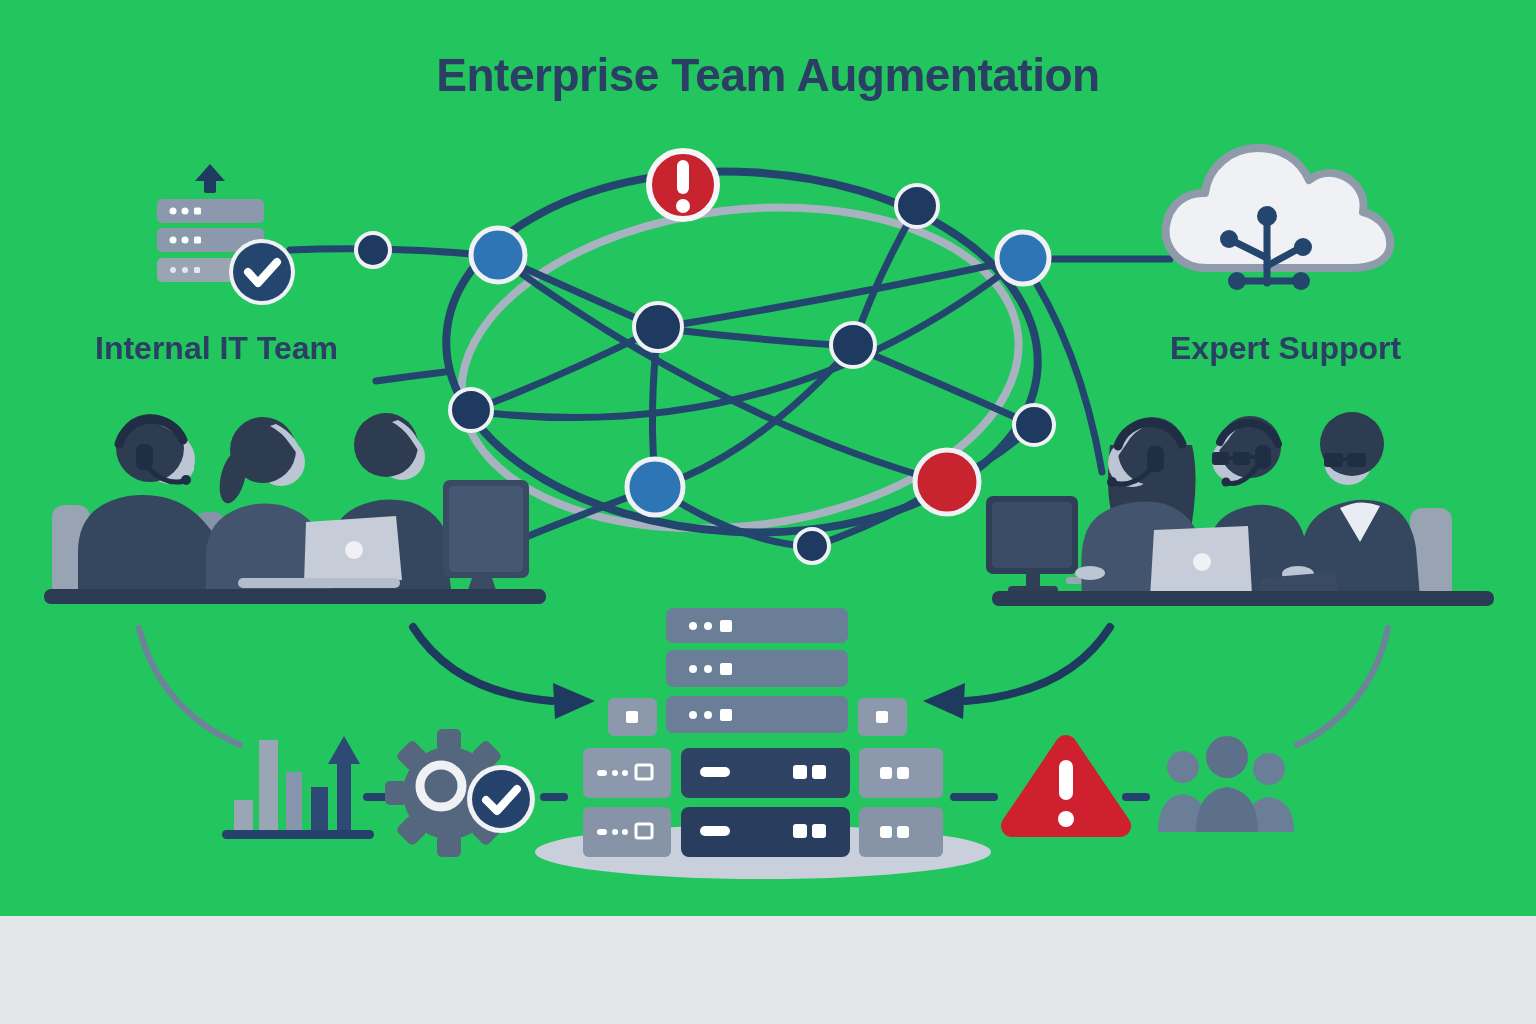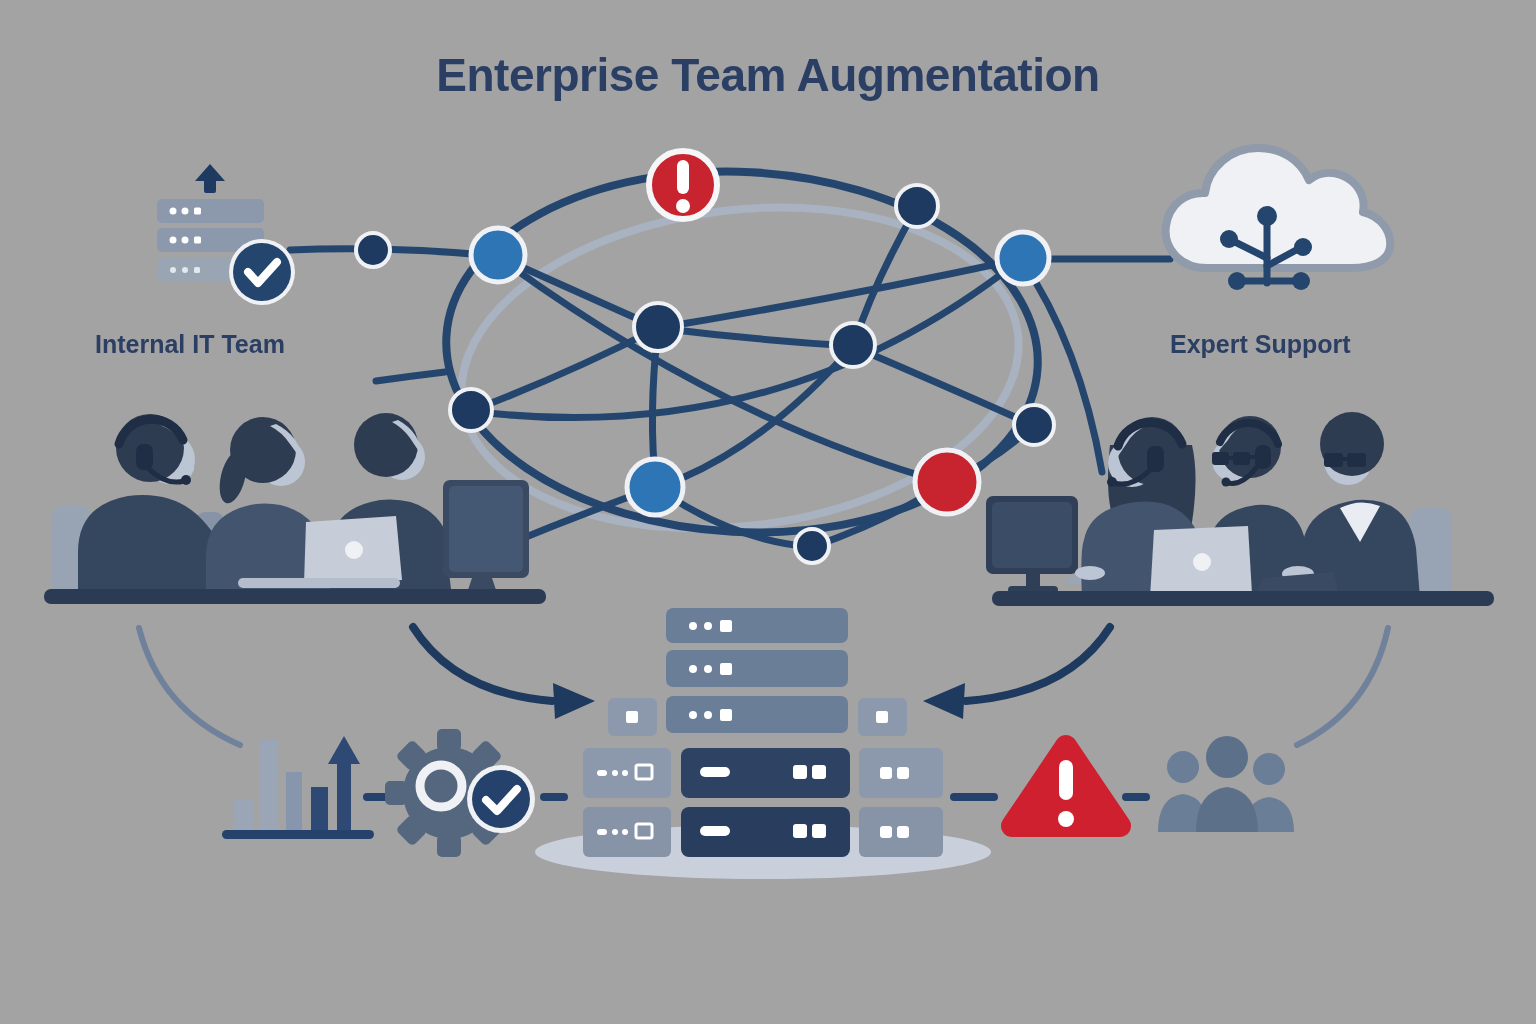--- a/index.html
+++ b/index.html
@@ -1,21 +1,21 @@
 <!DOCTYPE html>
 <html><head>
 <meta charset="utf-8">
 <style>
   html,body{margin:0;padding:0;background:#e4e6ea;}
-  .canvas{position:relative;width:1536px;height:1024px;overflow:hidden;
-          background:#a3a3a3;font-family:"Liberation Sans",sans-serif;}
+  .canvas{position:relative;width:1536px;height:916px;overflow:hidden;
+          background:#22c55e;font-family:"Liberation Sans",sans-serif;}
   .canvas svg{position:absolute;inset:0;}
   .title{position:absolute;left:0;right:0;top:48px;text-align:center;
          font-size:46px;font-weight:bold;letter-spacing:-0.5px;color:#2b3e63;}
-  .label{position:absolute;top:330px;font-size:25px;font-weight:bold;color:#2b3e63;}
+  .label{position:absolute;top:330px;font-size:32px;font-weight:bold;color:#2b3e63;}
   .label.left{left:95px;}
   .label.right{left:1158px;margin-left:12px;}
 </style>
 </head>
 <body>
 
 <div class="canvas">
 <svg width="1536" height="1024" viewBox="0 0 1536 1024" xmlns="http://www.w3.org/2000/svg">
 
   <g fill="none" stroke-linecap="round">

